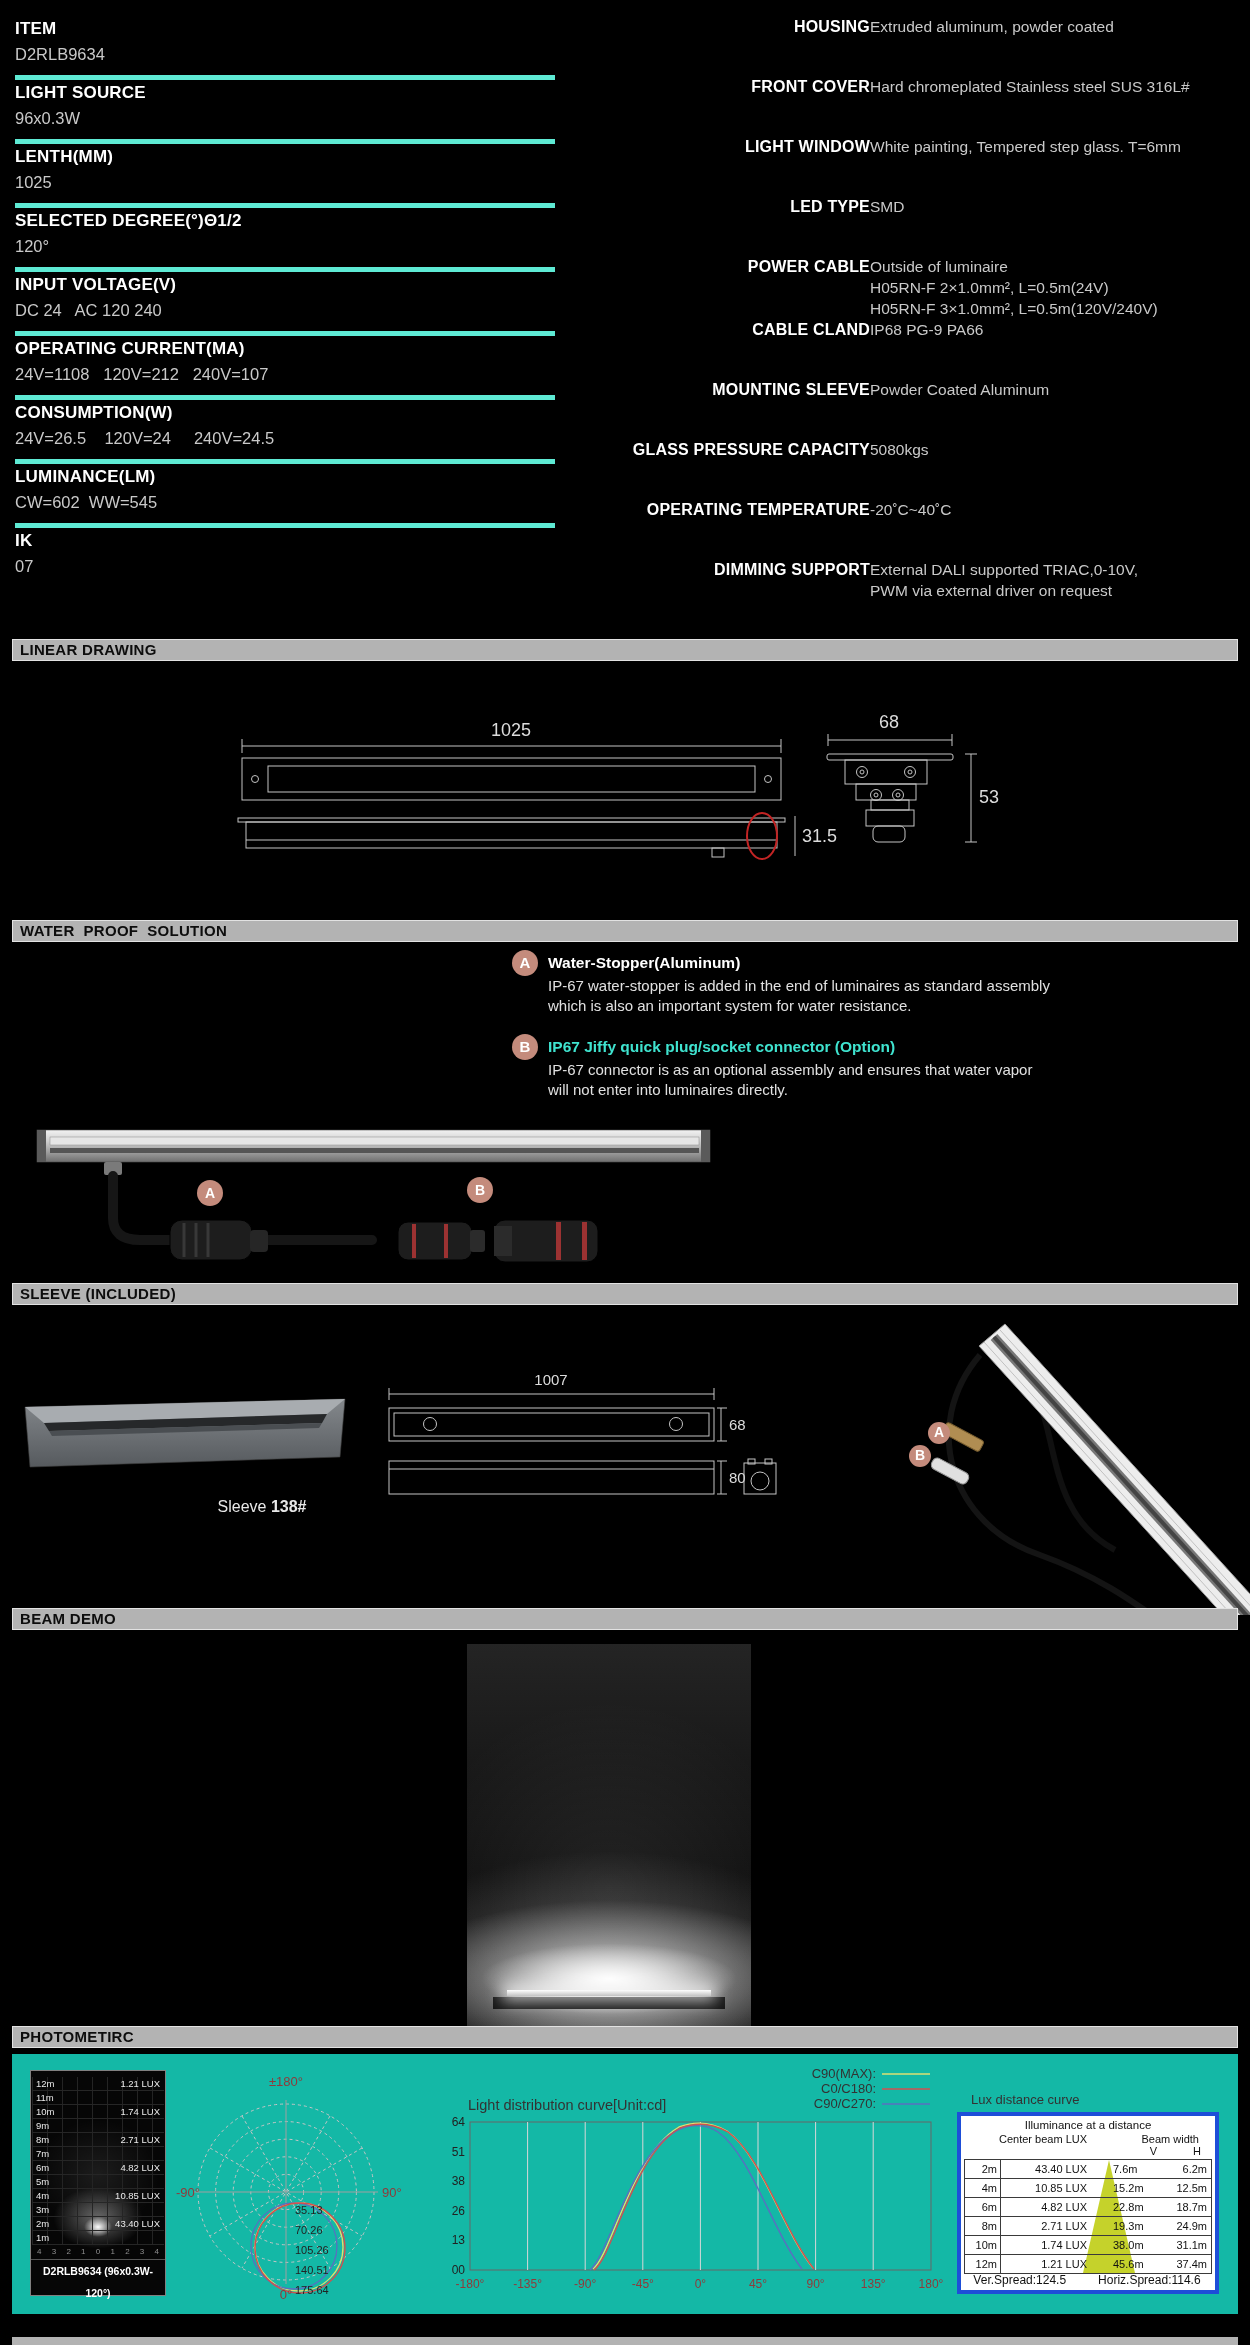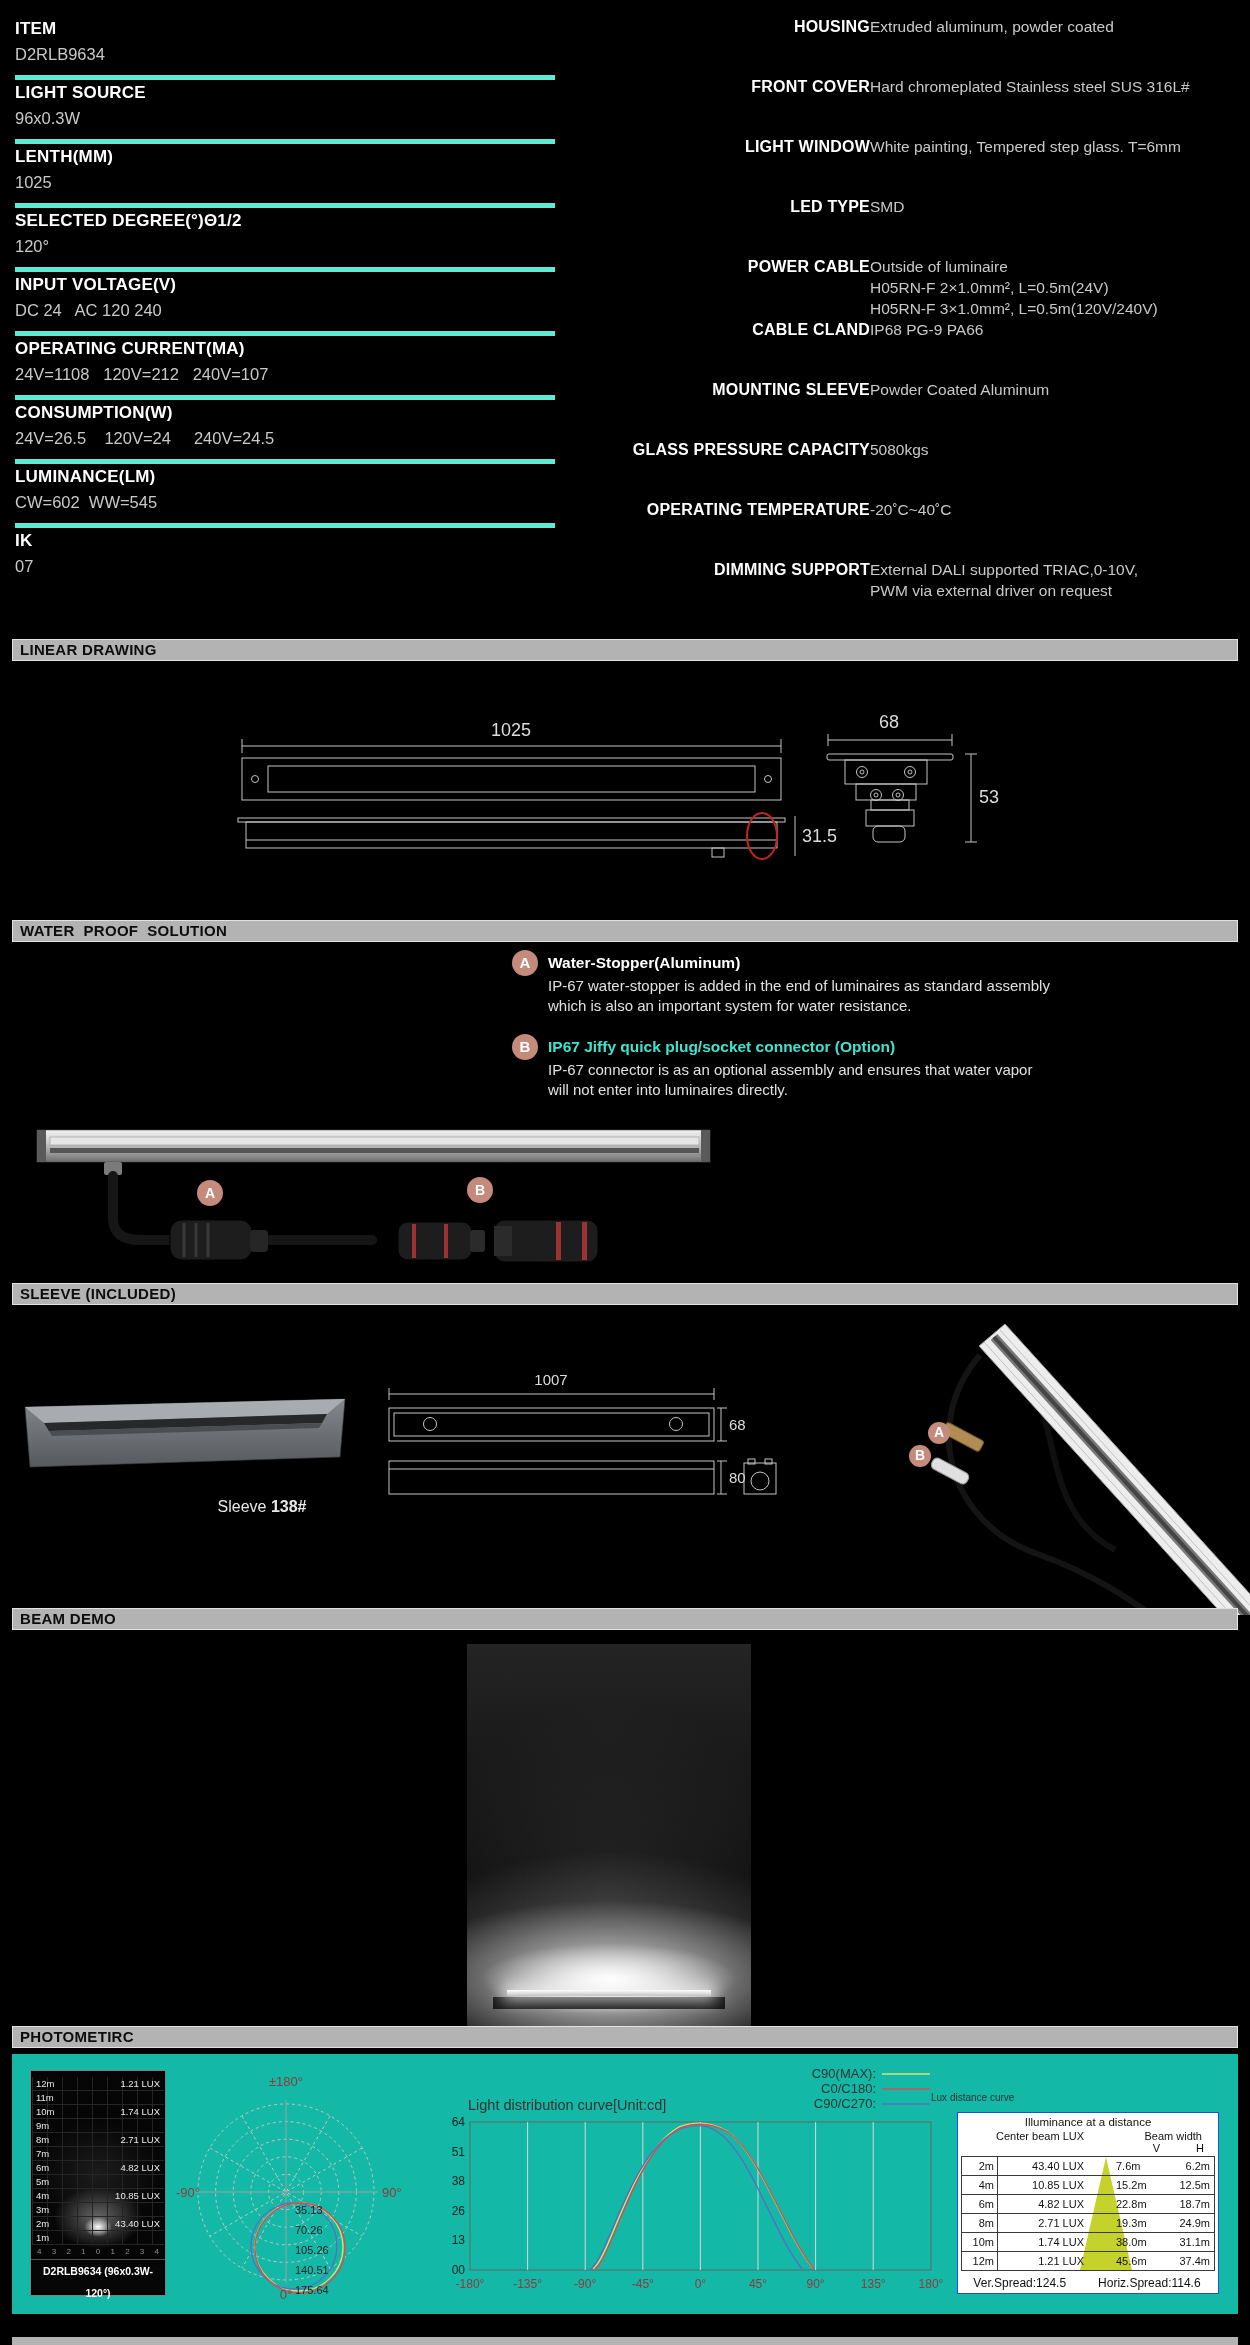--- a/index.html
+++ b/index.html
@@ -67,22 +67,22 @@
   .lux-glow2{left:50%;top:116px;width:90px;height:62px;background:radial-gradient(ellipse,rgba(255,255,255,.38) 0%,rgba(255,255,255,0) 70%);}
   .lux-glow3{left:50%;top:48px;width:124px;height:110px;background:radial-gradient(ellipse,rgba(255,255,255,.09) 0%,rgba(255,255,255,0) 70%);}
   .lux-ticks{display:flex;justify-content:space-between;padding:0 6px;font-size:8px;color:#8f8f8f;height:14px;line-height:14px;}
   .lux-cap{height:22px;line-height:22px;text-align:center;color:#fff;font-weight:bold;font-size:10.5px;border-top:1px solid #555;}
   .maroon{fill:#8e3b3b;font-size:13px;}
   .ph-polar-values{position:absolute;left:283px;top:146px;font-size:11px;color:#222;line-height:20px;}
   .cdtitle{fill:#333;font-size:14.5px;}
   .cdtick{fill:#222;font-size:12px;}
   .cdxtick{fill:#8e3b3b;font-size:12px;}
   .legtxt{fill:#333;font-size:13px;}
-  .ph-table-title{position:absolute;left:919px;top:38px;font-size:10px;color:#333;}
-  .ph-table{position:absolute;left:945px;top:58px;width:262px;height:182px;border:1px solid #1d4ed8;
+  .ph-table-title{position:absolute;left:959px;top:38px;font-size:13px;color:#333;}
+  .ph-table{position:absolute;left:945px;top:58px;width:262px;height:182px;border:4px solid #1d4ed8;
             box-sizing:border-box;background:#fff;font-size:11px;color:#111;}
   .pt-h1{position:absolute;top:3px;left:0;right:0;text-align:center;font-size:11.5px;}
   .pt-h2a{position:absolute;top:17px;left:38px;}
   .pt-h2b{position:absolute;top:17px;right:16px;}
   .pt-v{position:absolute;top:29px;right:58px;}
   .pt-h{position:absolute;top:29px;right:14px;}
   .pt-rows{position:absolute;top:43px;left:3px;right:3px;height:115px;border:1px solid #3a3a3a;box-sizing:border-box;}
   .pt-row{display:flex;height:19px;line-height:18px;box-sizing:border-box;border-bottom:1px solid #3a3a3a;position:relative;z-index:1;}
   .pt-row:last-child{border-bottom:none;}
   .pt-d{width:32px;text-align:right;padding-right:3px;border-right:1px solid #3a3a3a;}

